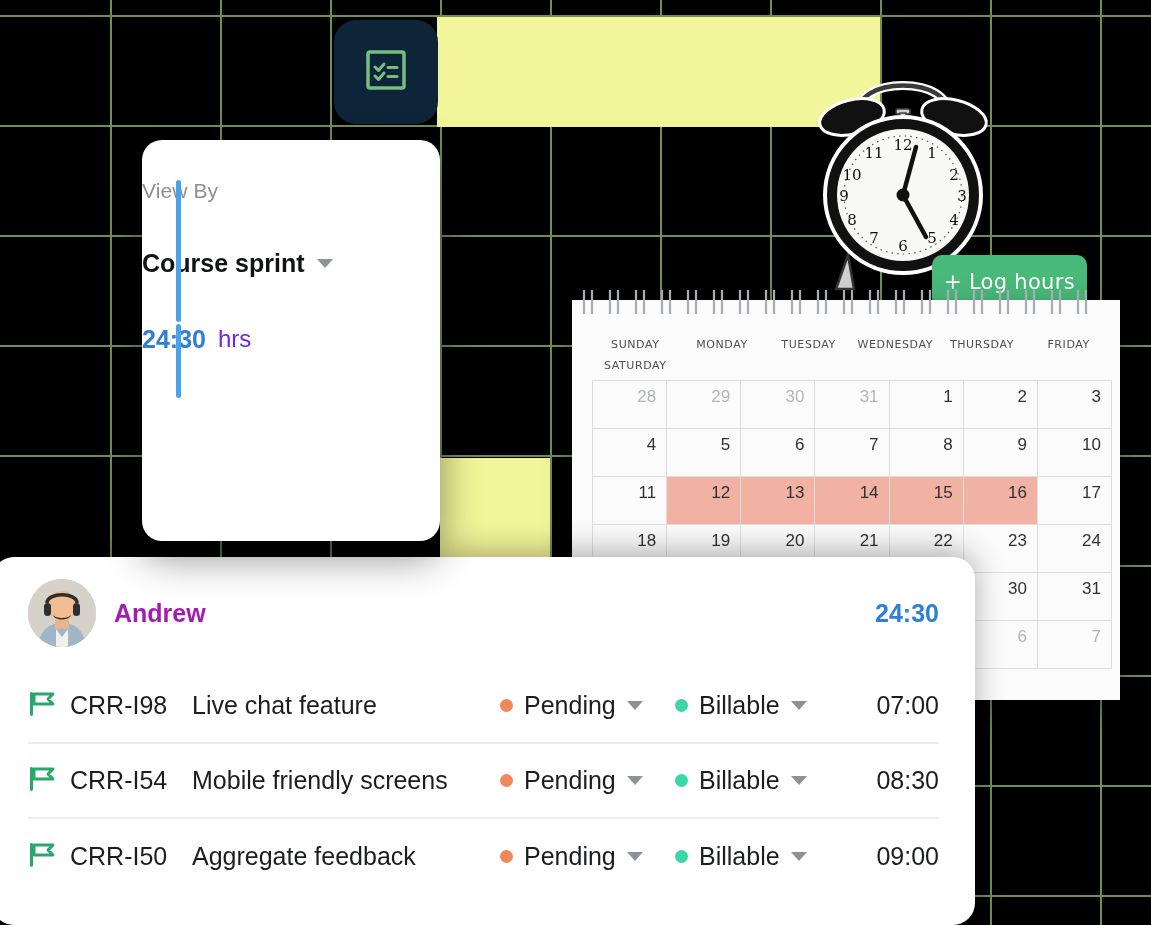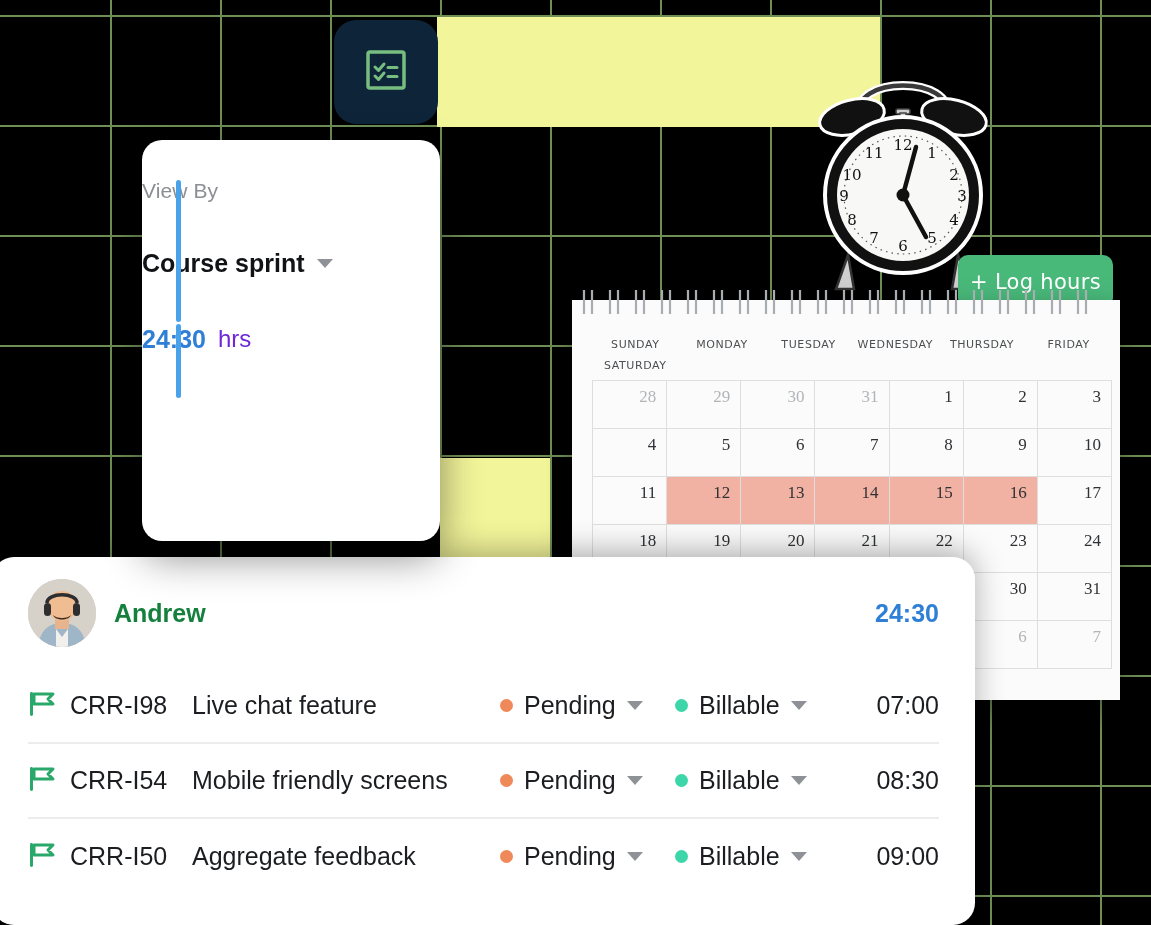--- a/index.html
+++ b/index.html
@@ -51,21 +51,21 @@
     display: inline-block;
   }
   .hrs-unit { font-weight: normal; color: #6d28d9; font-size: 24px; }
   .hrs-value { color: #2f7fd6; }
 
   
   #alarm-clock { position: absolute; left: 808px; top: 55px; width: 190px; height: 250px; }
 
   
   #log-hours-badge {
-    position: absolute; left: 958px; top: 255px; width: 155px; height: 53px;
+    position: absolute; left: 932px; top: 255px; width: 155px; height: 53px;
     background: #49b97a; border-radius: 10px;
     display: flex; align-items: center; justify-content: center;
     color: #fff; font-size: 21px; letter-spacing: .3px;
     font-family: "DejaVu Sans", sans-serif;
   }
 
   
   #calendar {
     position: absolute; left: 572px; top: 300px; width: 548px; height: 400px;
     background: #fbfbfb;
@@ -75,38 +75,38 @@
   .cal-inner { position: absolute; left: 20px; top: 38px; right: 8px; bottom: 12px; }
   .cal-head { display: grid; grid-template-columns: repeat(6, 1fr); }
   .cal-head div {
     font-size: 11px; color: #4c4f52; text-align: center; letter-spacing: .6px;
     padding-bottom: 8px; font-family: "DejaVu Sans", sans-serif;
   }
   .cal-grid { display: grid; grid-template-columns: repeat(7, 1fr); border-top: 1px solid #dedede; border-left: 1px solid #dedede; }
   .cal-cell {
     height: 48px; border-right: 1px solid #dedede; border-bottom: 1px solid #dedede;
     font-size: 17px; color: #2f3134; text-align: right;
-    padding: 6px 10px 0 0; font-family: Liberation Serif, serif;
+    padding: 6px 10px 0 0; font-family: Liberation Sans, sans-serif;
   }
   .cal-cell.muted { color: #b2b5b8; }
   .cal-cell.hl { background: #f1b1a3; }
 
   
   #task-card {
     position: absolute; left: -8px; top: 557px; width: 983px; height: 368px;
     background: #ffffff; border-radius: 22px;
     box-shadow: 0 -6px 30px rgba(0,0,0,0.30);
     padding: 0 36px;
   }
   #task-header { display: flex; align-items: center; height: 112px; }
   #avatar {
     width: 68px; height: 68px; border-radius: 50%; overflow: hidden;
     flex: 0 0 68px; background: #cfc9c1; position: relative;
   }
-  #user-name { font-size: 25px; font-weight: bold; color: #15803d; margin-left: 18px; }
+  #user-name { font-size: 25px; font-weight: bold; color: #a21caf; margin-left: 18px; }
   #header-total { margin-left: auto; font-size: 25px; font-weight: bold; color: #2f7fd6; }
 
   .task-row {
     display: flex; align-items: center; height: 75px;
     border-bottom: 2px solid #ececec;
   }
   .task-row:last-child { border-bottom: none; }
   .flag-icon { flex: 0 0 42px; }
   .task-id { font-size: 25px; color: #1b1d20; width: 122px; }
   .task-title { font-size: 25px; color: #1b1d20; width: 308px; }

